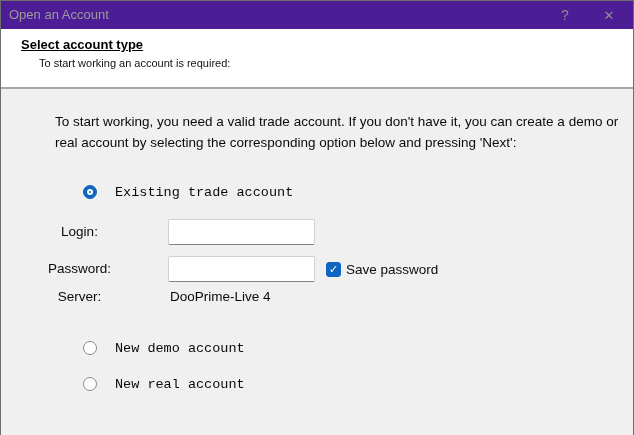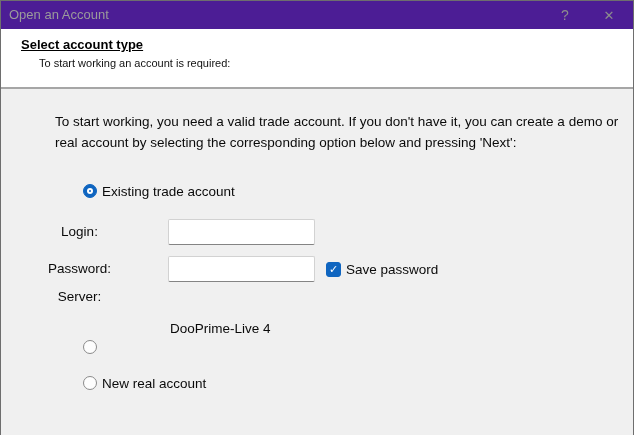--- a/index.html
+++ b/index.html
@@ -23,21 +23,21 @@
   }
   .tb-help { left:546px; }
   .tb-close { left:590px; font-size:13px; }
   
   .header-title { position:absolute; left:20px; top:36px; font-size:13px; font-weight:bold; color:#000;text-decoration:underline; }
   .header-sub   { position:absolute; left:38px; top:56px; font-size:11px; color:#111; }
   .divider { position:absolute; left:0; right:0; top:86px; height:2px; background:#a6a6a6; }
   
   .body { position:absolute; left:0; right:0; top:88px; bottom:0; background:#f0f0f0; font-size:13.5px; }
   .intro { position:absolute; left:18px; top:22px; width:602px; line-height:21px; color:#0a0a0a;margin-left:36px; }
-  .opt-row { position:absolute; display:flex; align-items:flex-start; gap:5px; height:16px; cursor:default; }
+  .opt-row { position:absolute; display:flex; align-items:center; gap:18px; height:16px; cursor:default;font-family:Liberation Mono, monospace; }
   .opt-existing { left:82px; top:95px; }
   .opt-demo     { left:82px; top:251px; }
   .opt-real     { left:82px; top:287px; }
   .radio {
     position:relative; width:14px; height:14px; flex:0 0 14px;
     border-radius:50%; border:1px solid #8a8a8a; background:#fdfdfd;
   }
   .radio .radio-dot { display:none; }
   .radio.on { border-color:var(--accent); background:var(--accent); }
   .radio.on .radio-dot { display:block; position:absolute; inset:3px; background:#fff; border-radius:50%; }
@@ -52,21 +52,21 @@
   .lbl-password { top:167px; }
   .lbl-server   { top:198px; height:20px; line-height:20px; }
   .field {
     position:absolute; left:167px; width:147px; height:26px;
     background:#ffffff; border:1px solid #d2d2d2; border-bottom:1px solid #848484;
     border-radius:2px; padding:0 6px; font-family:"Liberation Sans", sans-serif; font-size:13px;
     outline:none;
   }
   .field-login    { top:130px; }
   .field-password { top:167px; }
-  .server-value { position:absolute; left:169px; top:198px; height:20px; line-height:20px; color:#0a0a0a;margin-top:32px; }
+  .server-value { position:absolute; left:169px; top:198px; height:20px; line-height:20px; color:#0a0a0a; }
   .save-row { position:absolute; left:325px; top:167px; height:26px; display:flex; align-items:center; gap:5px; cursor:default; }
   .checkbox {
     position:relative; width:15px; height:15px; flex:0 0 15px;
     border-radius:3px; border:1px solid #8a8a8a; background:#fff;
     display:flex; align-items:center; justify-content:center;
   }
   .checkbox .check-glyph { display:none; color:#fff; font-size:11px; line-height:1; }
   .checkbox.on { background:var(--accent); border-color:var(--accent); }
   .checkbox.on .check-glyph { display:block; }
 </style>
@@ -114,20 +114,21 @@
           <span class="check-glyph">✓</span>
         </span>
       <span class="opt-label">Save password</span>
     </div>
 
     <div class="form-label lbl-server">Server:</div>
     <div class="server-value">DooPrime-Live 4</div>
 
     <div class="opt-row opt-demo">
       <span class="radio"></span>
+      <span class="opt-label">New demo account</span>
     </div>
 
     <div class="opt-row opt-real">
       <span class="radio"></span>
       <span class="opt-label">New real account</span>
     </div>
 
   </div>
 </div>
 

